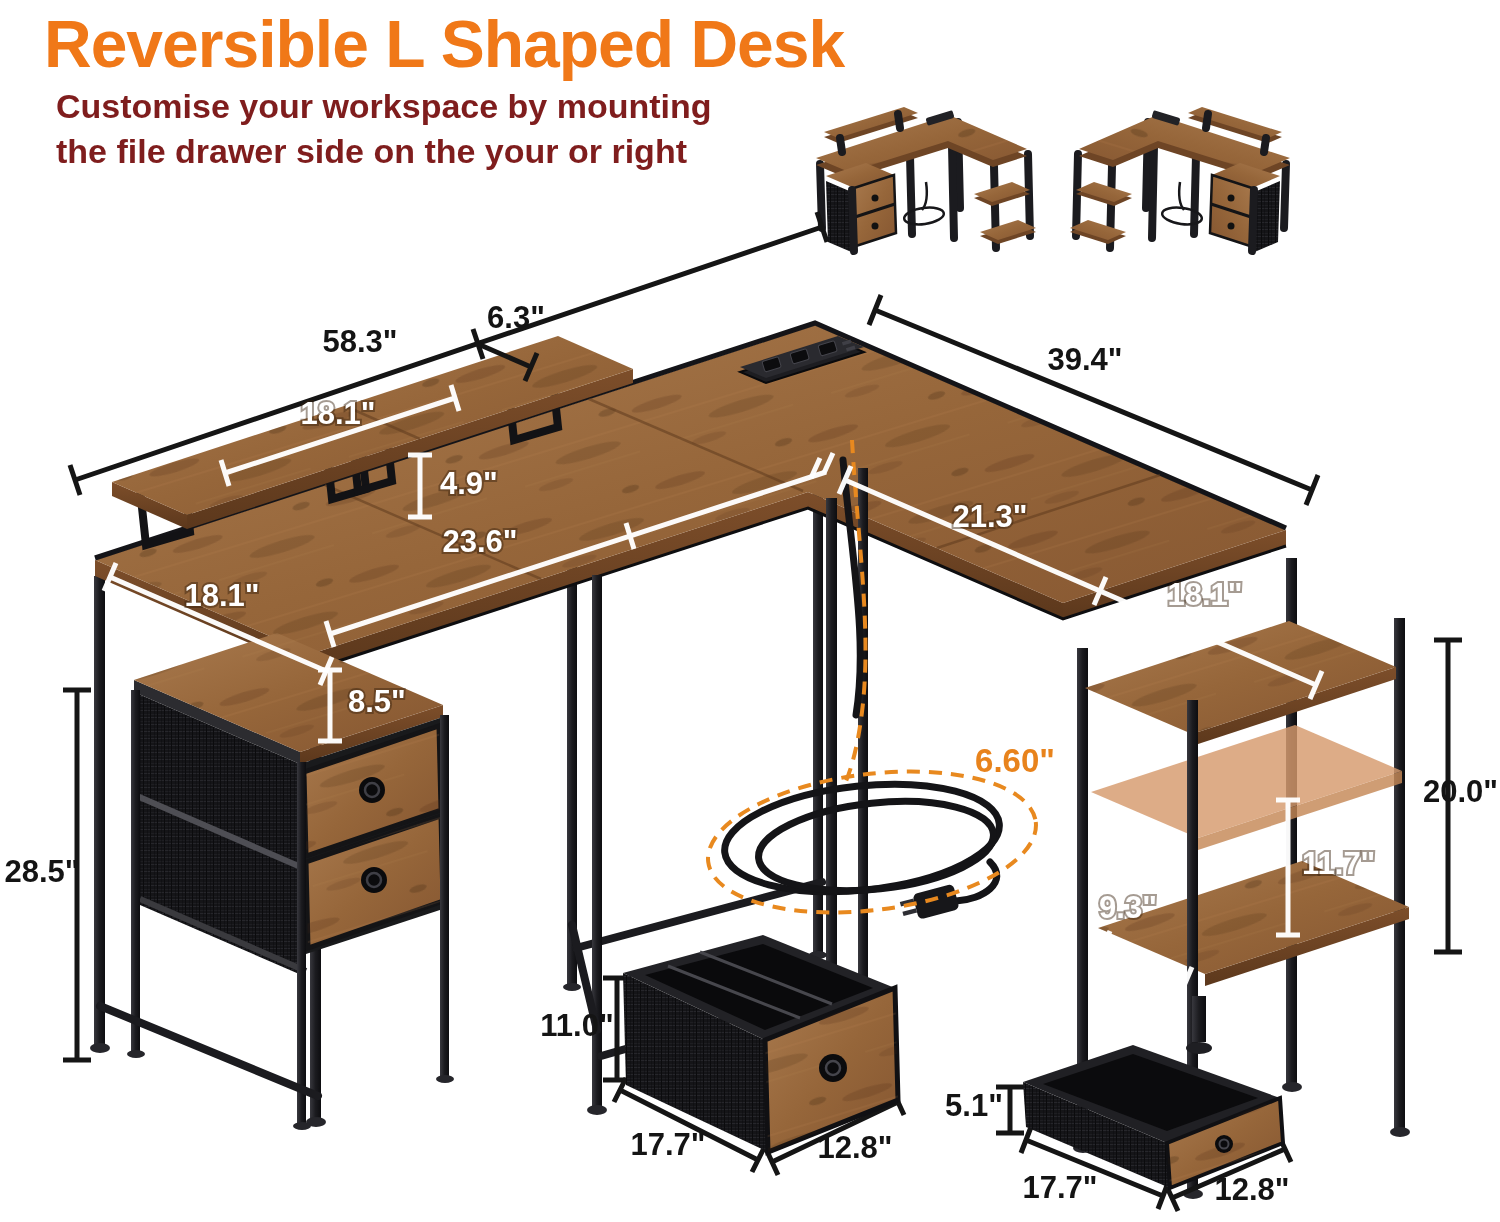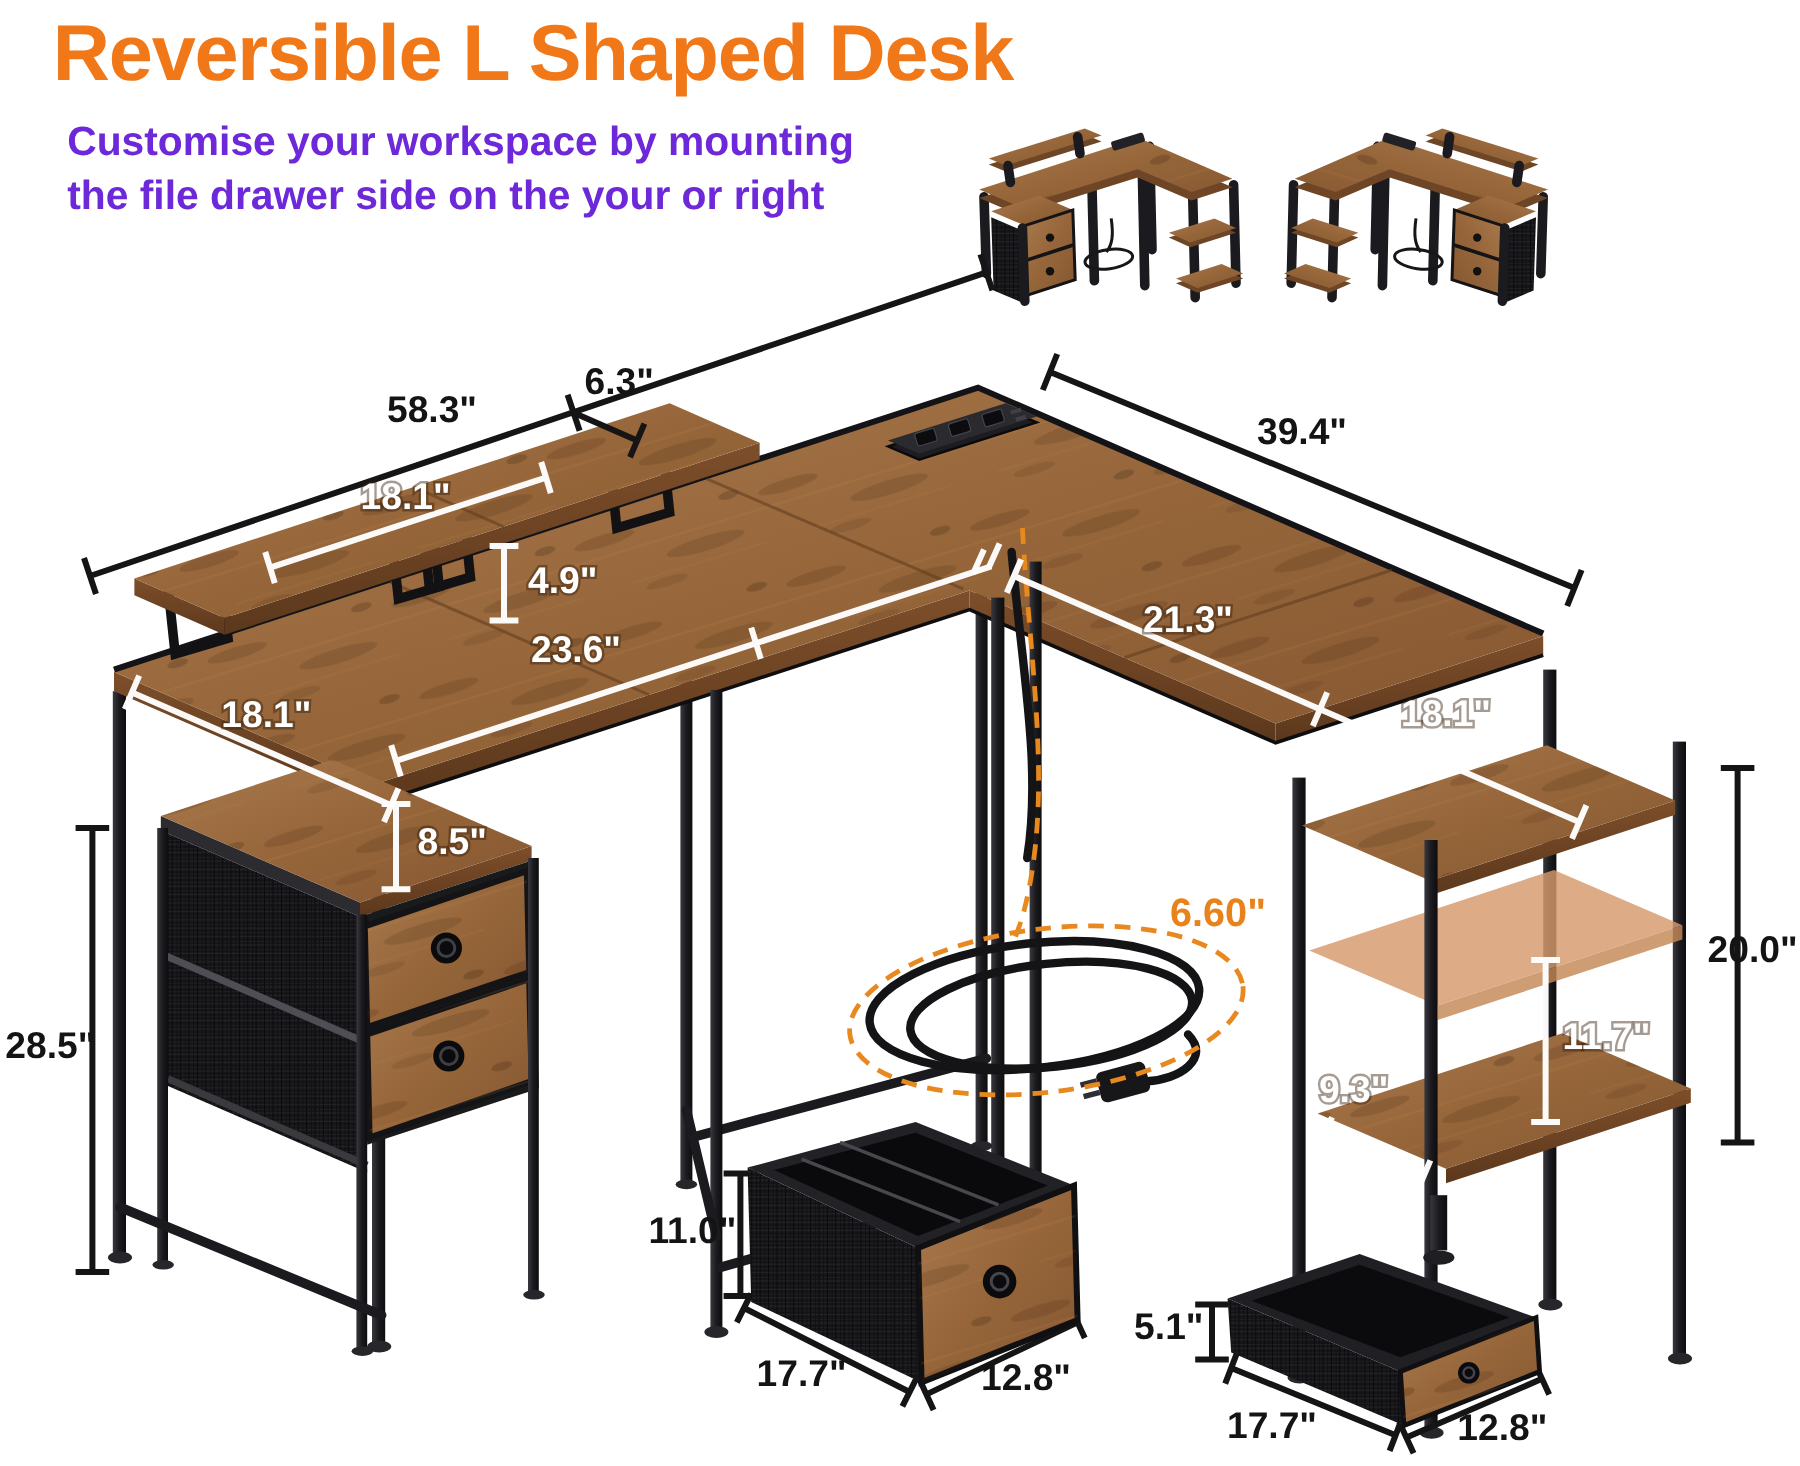--- a/index.html
+++ b/index.html
@@ -1,21 +1,21 @@
 <!DOCTYPE html>
 <html><head>
 <meta charset="utf-8">
 <style>
   html,body{margin:0;padding:0;background:#fff;}
   .stage{position:relative;width:1500px;height:1222px;background:#ffffff;overflow:hidden;
          font-family:"Liberation Sans",sans-serif;}
   .title{position:absolute;left:44px;top:6px;font-size:66px;font-weight:bold;
          color:#F07818;letter-spacing:-1px;white-space:nowrap;}
-  .subtitle{position:absolute;left:56px;top:96px;font-size:34px;font-weight:bold;
-         color:#6d28d9;line-height:1.32;}
+  .subtitle{position:absolute;left:56px;top:84px;font-size:34px;font-weight:bold;
+         color:#7f1d1d;line-height:1.32;}
   svg{position:absolute;left:0;top:0;}
   .lbl{font-weight:bold;font-size:31px;}
   .lblW{fill:#ffffff;paint-order:stroke;stroke:rgba(56,34,14,0.45);stroke-width:4px;}
   .lblB{fill:#141414;}
   .lblO{fill:#E8831C;font-size:33px;}
   .dln{stroke:#151515;stroke-width:5;fill:none;}
   .wln{stroke:#ffffff;stroke-width:5;fill:none;opacity:.97;}
   .post{fill:url(#metal);}
   .bar{stroke:#1b1b1f;stroke-width:8;fill:none;stroke-linecap:round;}
   .frameleg{stroke:#121215;stroke-width:8;fill:none;}

